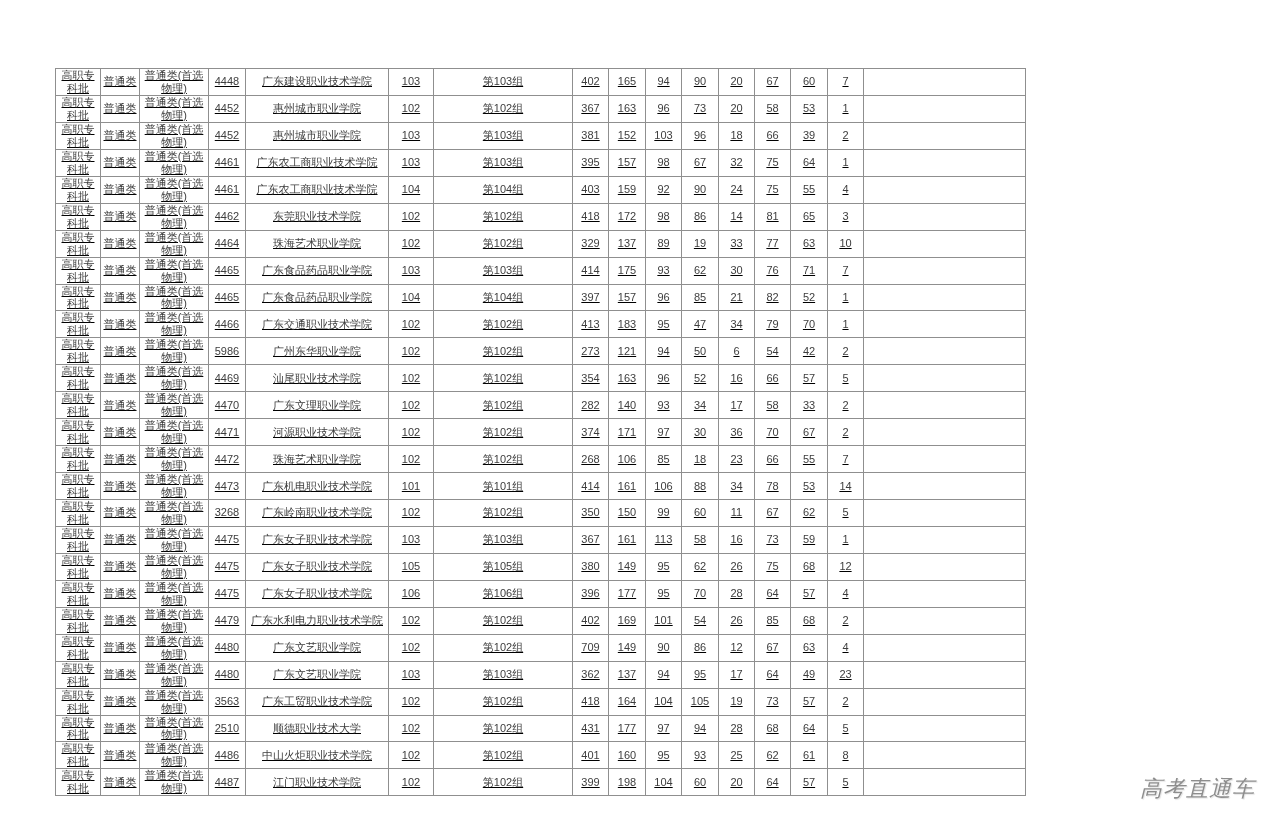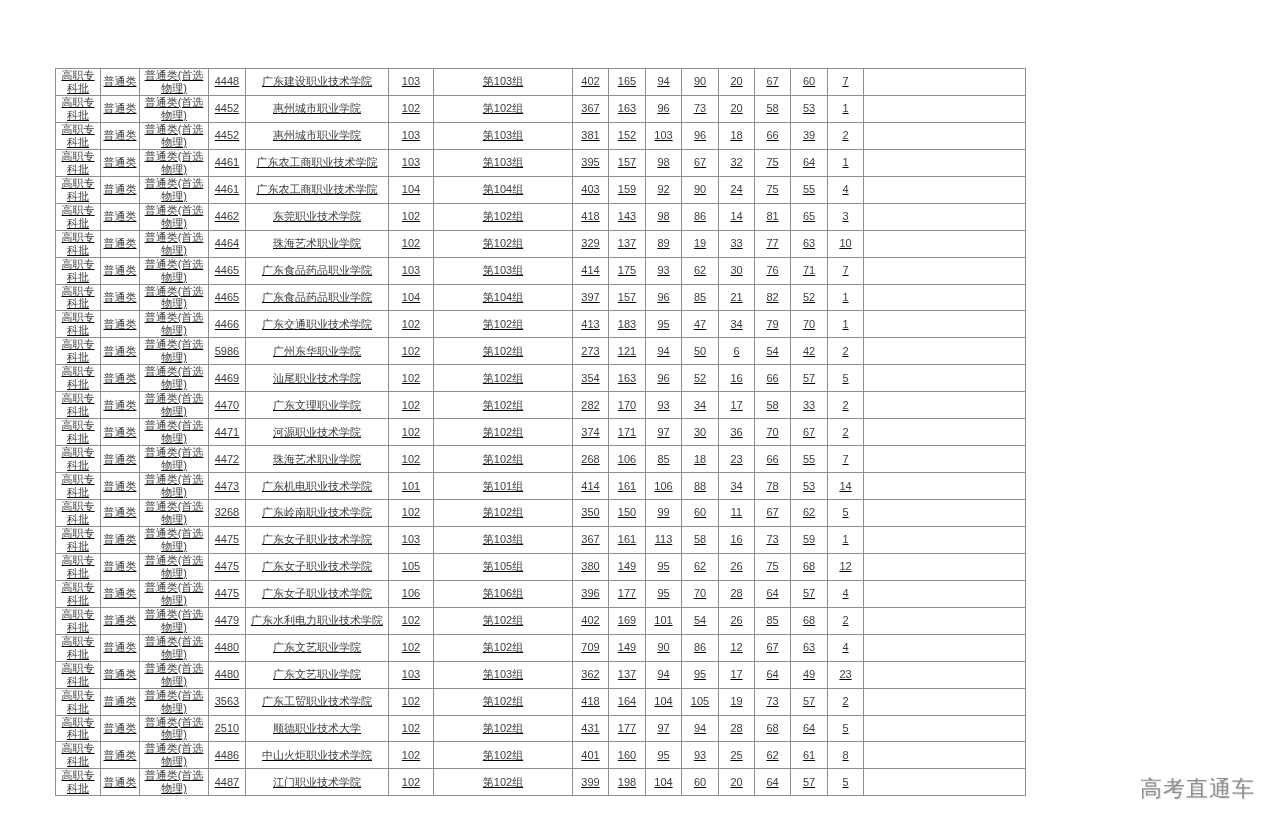--- a/index.html
+++ b/index.html
@@ -41,20 +41,21 @@
   td.c-num, td.c-code, td.c-gno { white-space: nowrap; }
   .watermark {
     position: absolute;
     left: 1140px; top: 774px;
     width: 120px;
     font-size: 22px;
     letter-spacing: 1px;
     color: #8d8d8d;
     text-shadow: 1px 1px 1px #e2e2e2;
     white-space: nowrap;
+    font-style: italic;
   }
 </style>
 </head>
 <body>
 
 <div class="page">
 
   <table class="adm">
     <colgroup>
       <col style="width:45px">
@@ -172,21 +173,21 @@
 
     <tr>
       <td class="c-batch">高职专科批</td>
       <td class="c-cat">普通类</td>
       <td class="c-subj">普通类(首选物理)</td>
       <td class="c-code">4462</td>
       <td class="c-school">东莞职业技术学院</td>
       <td class="c-gno">102</td>
       <td class="c-group">第102组</td>
       <td class="c-num">418</td>
-      <td class="c-num">143</td>
+      <td class="c-num">172</td>
       <td class="c-num">98</td>
       <td class="c-num">86</td>
       <td class="c-num">14</td>
       <td class="c-num">81</td>
       <td class="c-num">65</td>
       <td class="c-num">3</td>
       <td class="c-extra"></td>
     </tr>
 
     <tr>
@@ -305,21 +306,21 @@
 
     <tr>
       <td class="c-batch">高职专科批</td>
       <td class="c-cat">普通类</td>
       <td class="c-subj">普通类(首选物理)</td>
       <td class="c-code">4470</td>
       <td class="c-school">广东文理职业学院</td>
       <td class="c-gno">102</td>
       <td class="c-group">第102组</td>
       <td class="c-num">282</td>
-      <td class="c-num">170</td>
+      <td class="c-num">140</td>
       <td class="c-num">93</td>
       <td class="c-num">34</td>
       <td class="c-num">17</td>
       <td class="c-num">58</td>
       <td class="c-num">33</td>
       <td class="c-num">2</td>
       <td class="c-extra"></td>
     </tr>
 
     <tr>

